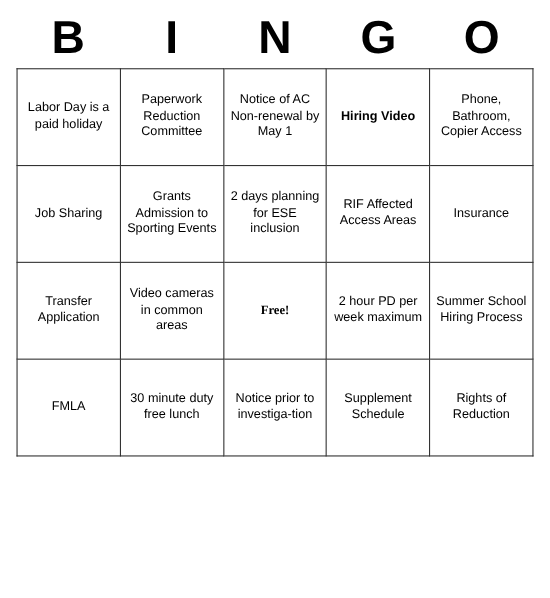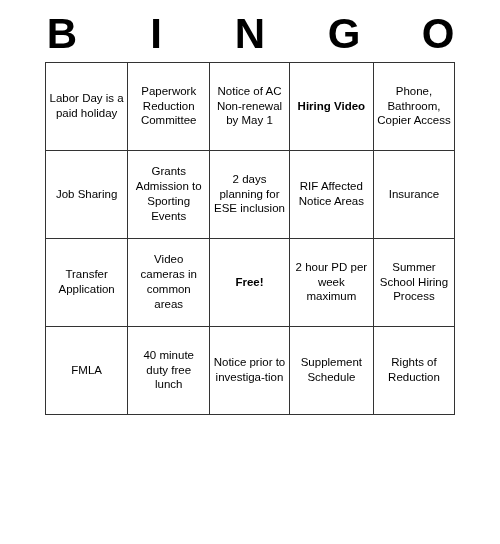--- a/index.html
+++ b/index.html
@@ -21,36 +21,37 @@
       margin-bottom: 4px;
     }
     .bingo-letter {
       font-size: 42px;
       font-weight: bold;
       width: 88px;
       text-align: center;
       font-family: Arial, sans-serif;
     }
     .bingo-grid {
-      width: 410px;
+      width: 470px;
       border-collapse: collapse;
     }
     .bingo-grid td {
       width: 94px;
       height: 88px;
       border: 1.5px solid #333;
       text-align: center;
       vertical-align: middle;
       font-size: 11.5px;
       padding: 3px;
       line-height: 1.3;
     }
     .free-cell {
       font-size: 22px;
       font-weight: bold;
+      font-family: Liberation Serif, serif;
     }
     .large-text {
       font-size: 18px;
       font-weight: normal;
       line-height: 1.2;
     }
     .medium-text {
       font-size: 15px;
       font-weight: bold;
       line-height: 1.3;
@@ -75,31 +76,31 @@
         <td>Labor Day is a paid holiday</td>
         <td>Paperwork Reduction Committee</td>
         <td>Notice of AC Non-renewal by May 1</td>
         <td class="medium-text">Hiring Video</td>
         <td>Phone, Bathroom, Copier Access</td>
       </tr>
       <tr>
         <td class="large-text">Job Sharing</td>
         <td>Grants Admission to Sporting Events</td>
         <td>2 days planning for ESE inclusion</td>
-        <td>RIF Affected Notice Areas</td>
+        <td>RIF Affected Access Areas</td>
         <td>Insurance</td>
       </tr>
       <tr>
         <td>Transfer Application</td>
         <td>Video cameras in common areas</td>
         <td class="free-cell">Free!</td>
         <td>2 hour PD per week maximum</td>
         <td>Summer School Hiring Process</td>
       </tr>
       <tr>
         <td class="large-text">FMLA</td>
-        <td>40 minute duty free lunch</td>
+        <td>30 minute duty free lunch</td>
         <td>Notice prior to investiga-tion</td>
         <td>Supplement Schedule</td>
         <td>Rights of Reduction</td>
       </tr>
     </tbody>
 </table>
 
 </body></html>

